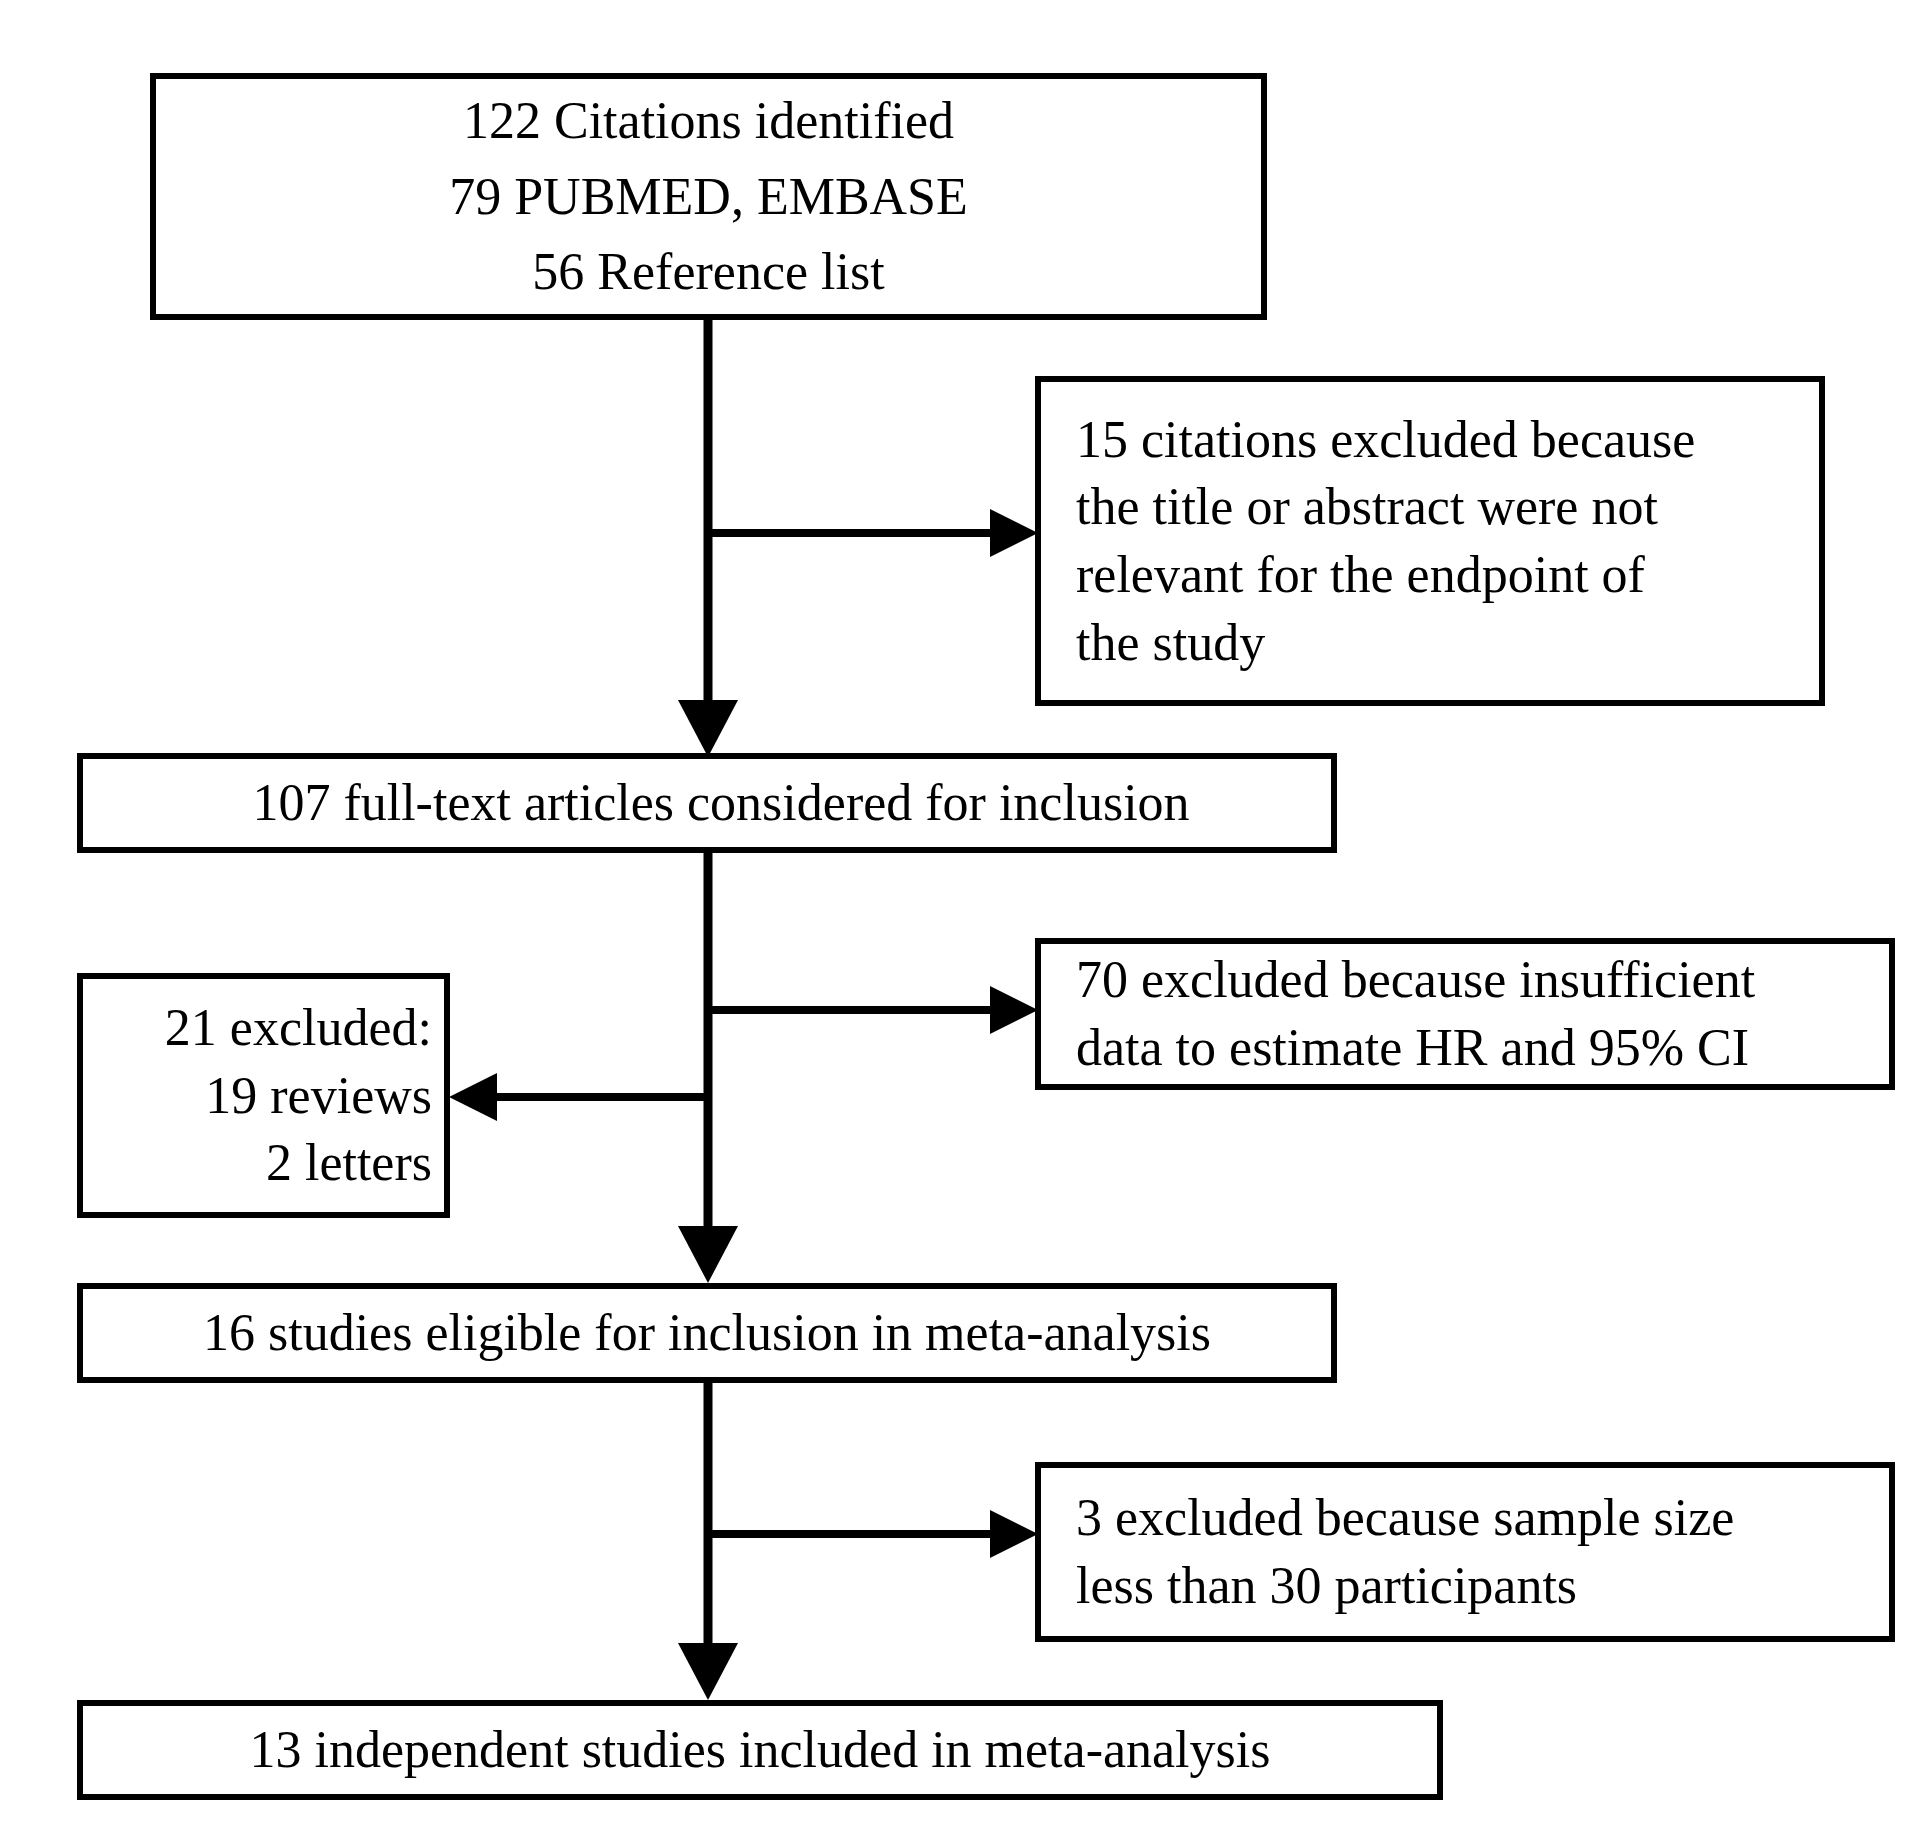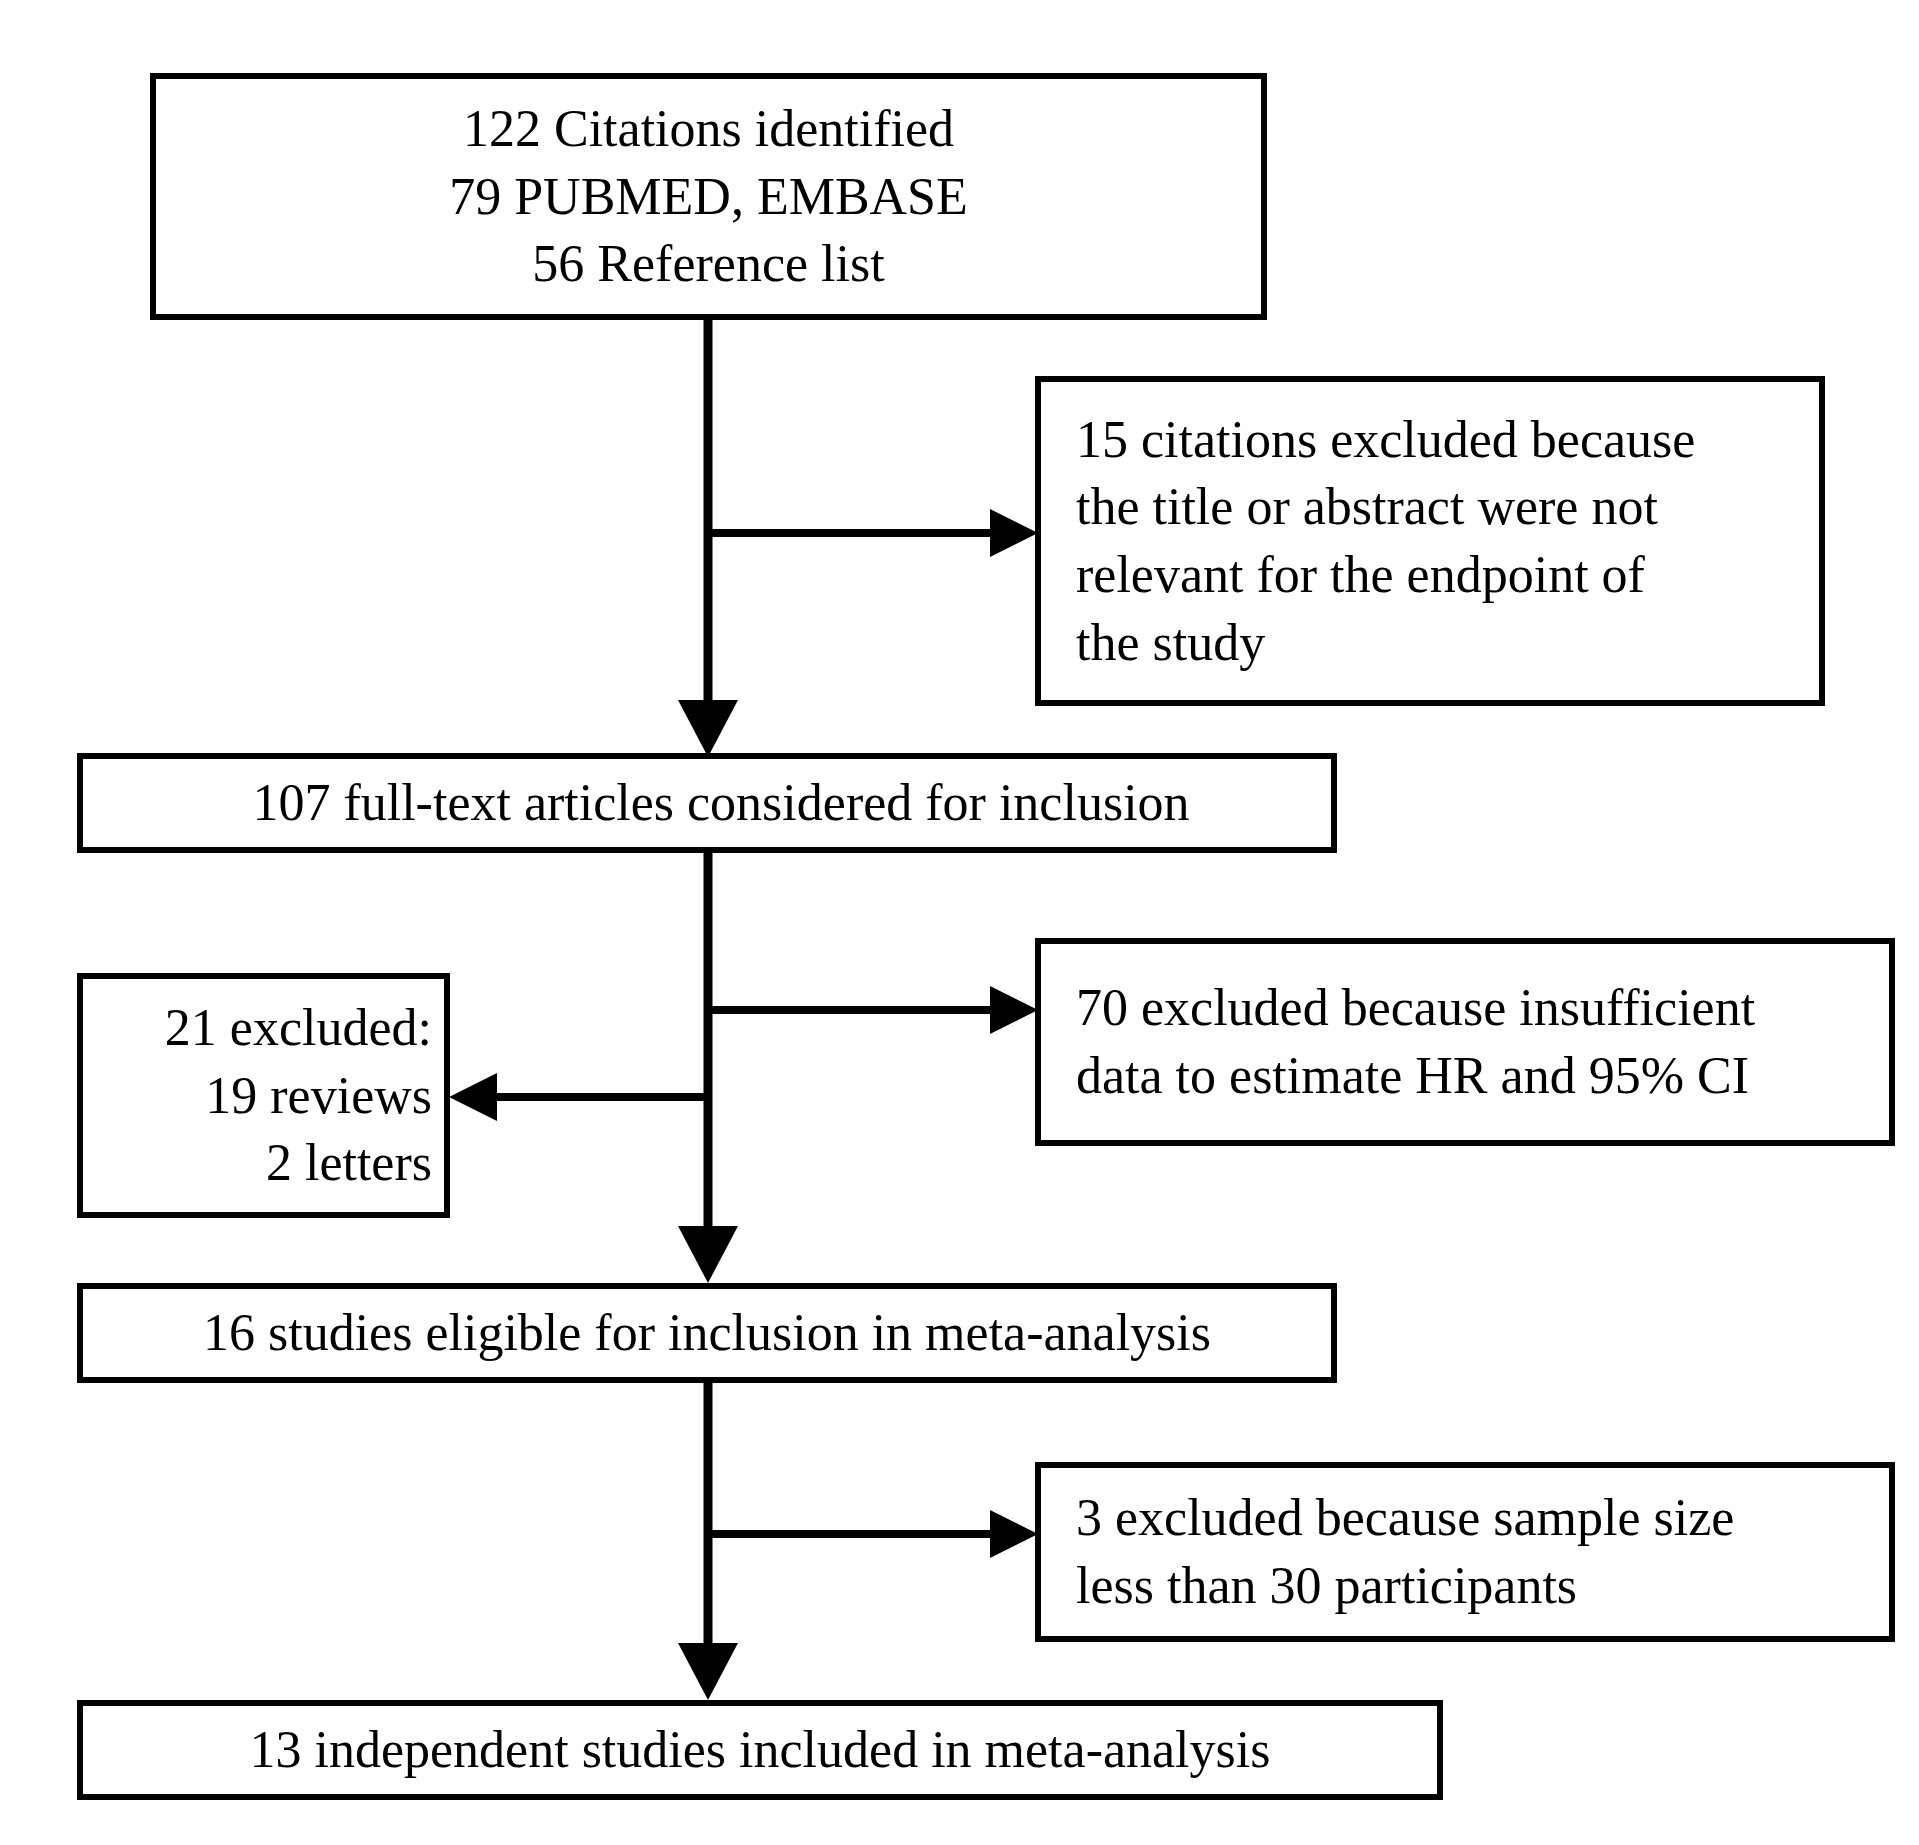--- a/index.html
+++ b/index.html
@@ -88,38 +88,38 @@
       <line x1="708" y1="1382" x2="708" y2="1662" stroke="#000" stroke-width="9"></line>
       <polygon points="708,1700 678,1643 738,1643" fill="#000"></polygon>
     </g>
 
     <g>
       <line x1="708" y1="1534" x2="1005" y2="1534" stroke="#000" stroke-width="8"></line>
       <polygon points="1038,1534 990,1510 990,1558" fill="#000"></polygon>
     </g>
   </svg>
 
-  <div class="node-box align-center" style="left:150px; top:73px; width:1117px; height:247px;">
+  <div class="node-box align-center" style="left:150px; top:73px; width:1117px; height:247px;gap:8px;">
     <span class="line">122 Citations identified</span>
     <span class="line">79 PUBMED, EMBASE</span>
     <span class="line">56 Reference list</span>
   </div>
 
   <div class="node-box align-left pad-left" style="left:1035px; top:376px; width:790px; height:330px;">
     <span class="line">15 citations excluded because</span>
     <span class="line">the title or abstract were not</span>
     <span class="line">relevant for the endpoint of</span>
     <span class="line">the study</span>
   </div>
 
   <div class="node-box align-center" style="left:77px; top:753px; width:1260px; height:100px;padding-left:28px;">
     <span class="line">107 full-text articles considered for inclusion</span>
   </div>
 
-  <div class="node-box align-left pad-left" style="left:1035px; top:938px; width:860px; height:208px;">
+  <div class="node-box align-left pad-left" style="left:1035px; top:938px; width:860px; height:152px;">
     <span class="line">70 excluded because insufficient</span>
     <span class="line">data to estimate HR and 95% CI</span>
   </div>
 
   <div class="node-box align-left pad-left-sm" style="left:77px; top:973px; width:373px; height:245px;">
     <span class="line">21 excluded:</span>
     <span class="line"> 19 reviews</span>
     <span class="line"> 2 letters</span>
   </div>
 

